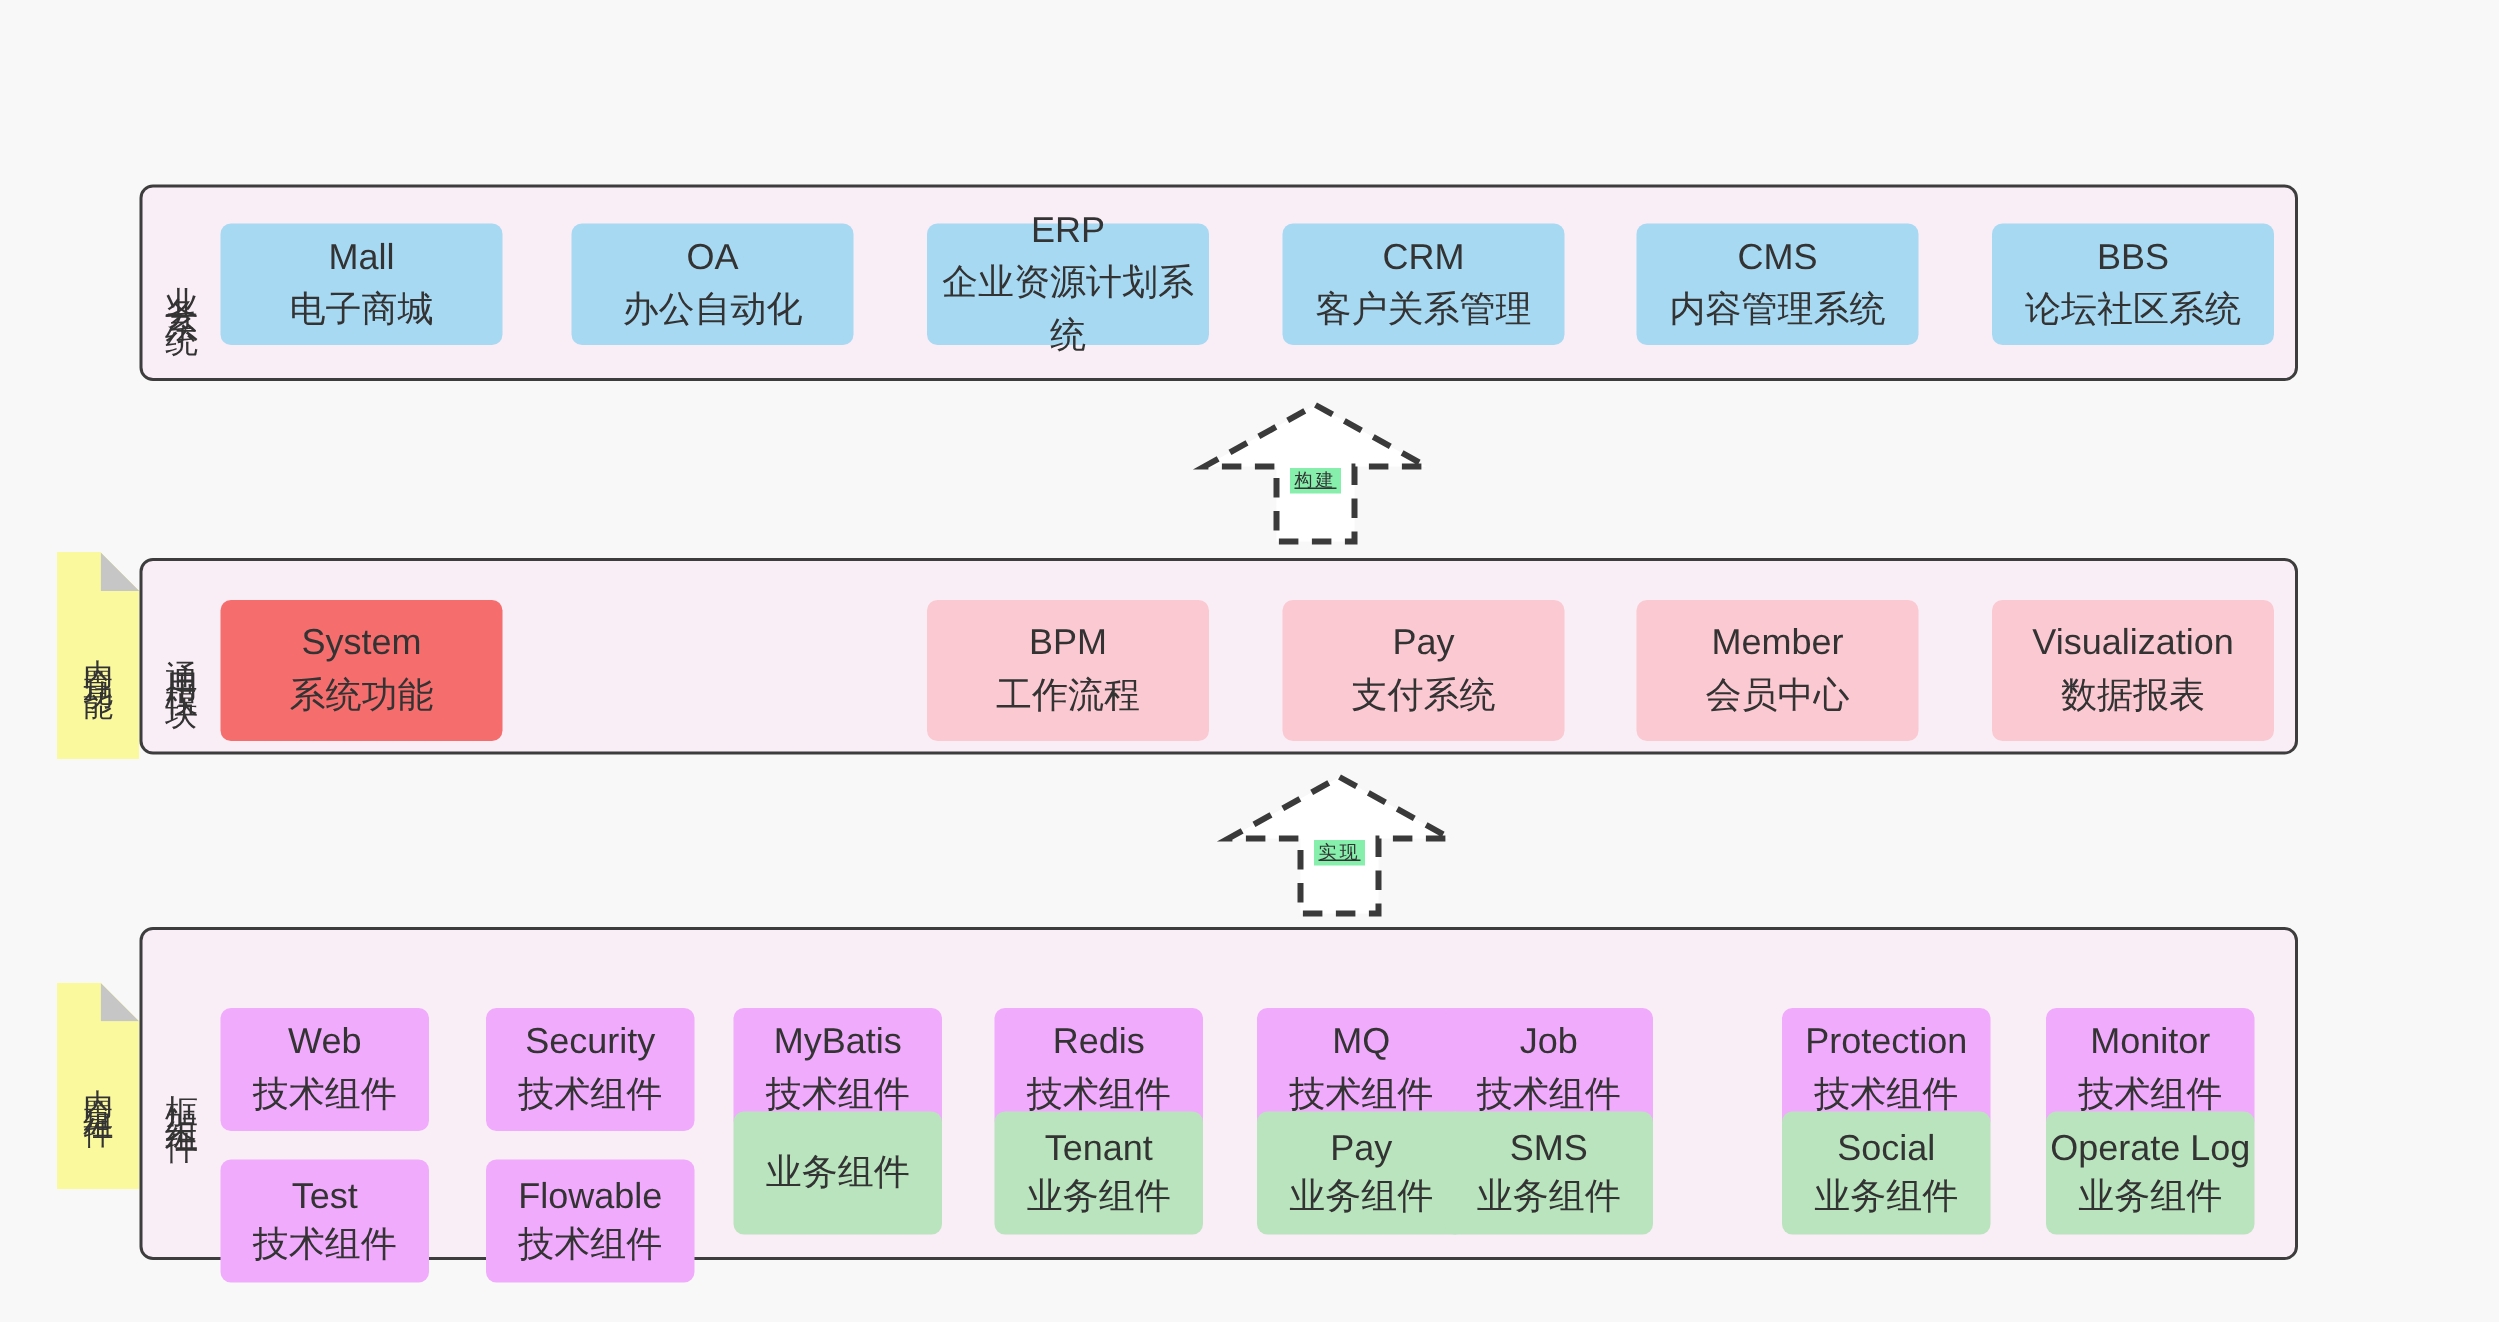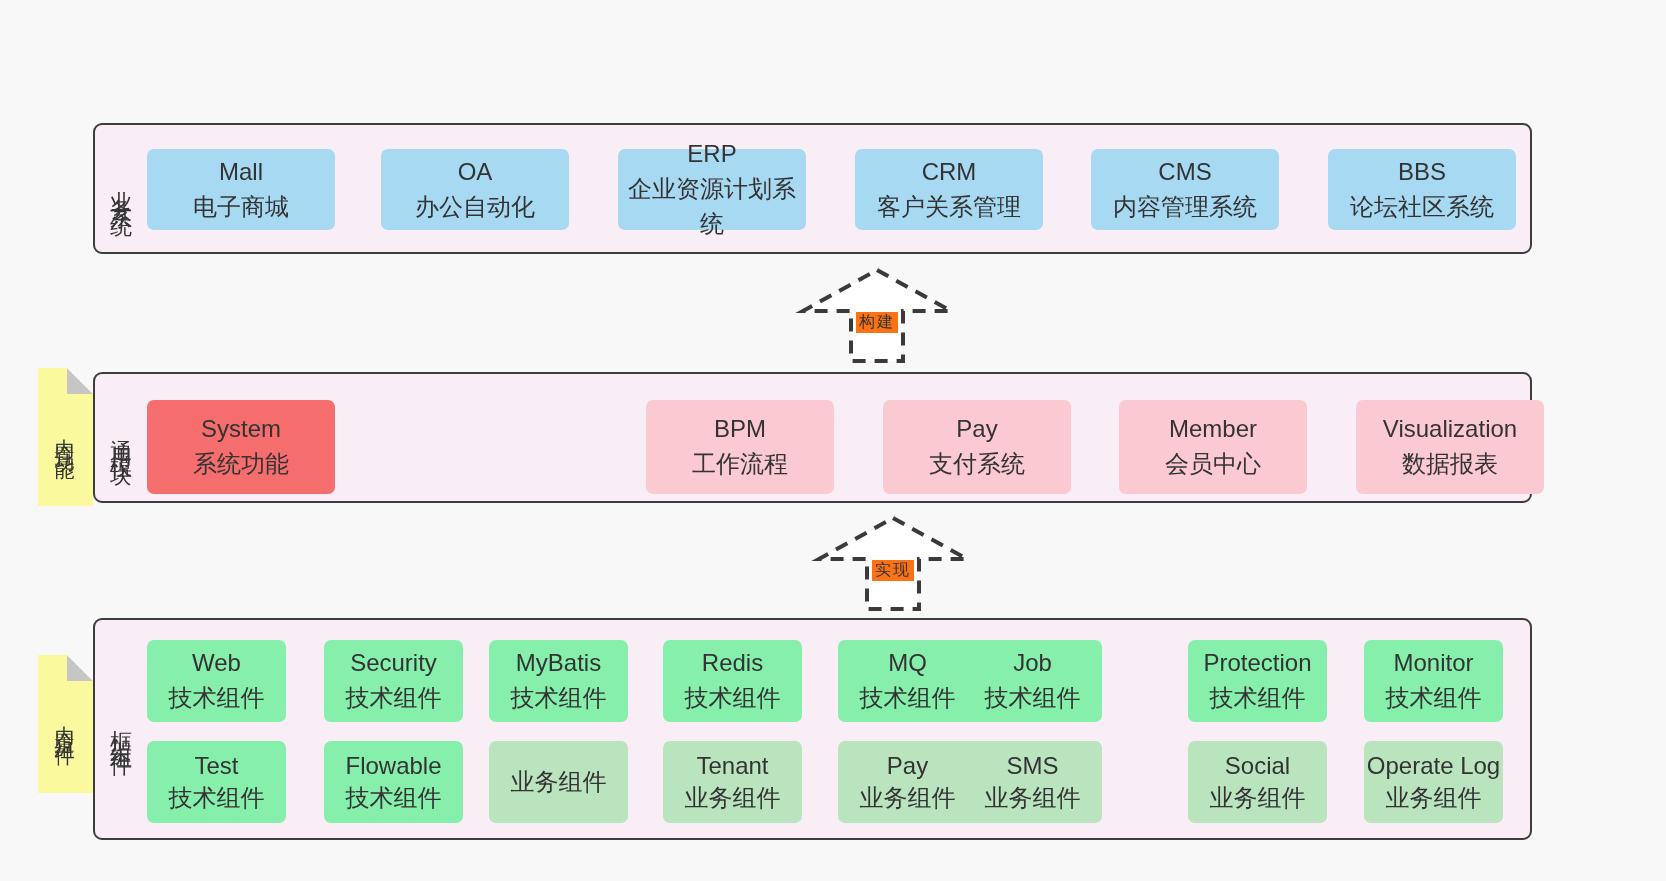--- a/index.html
+++ b/index.html
@@ -40,42 +40,43 @@
   }
   
   .row{position:absolute;inset:0;}
   .box{
     position:absolute;border-radius:7px;box-sizing:border-box;
     display:flex;flex-direction:column;align-items:center;justify-content:center;
     text-align:center;font-size:24px;line-height:1.45;color:#333;
   }
   .blue{background:#a7d9f3;}
   .red{background:#f56d6d;}
-  .pink{background:#fbc9d2;margin-left:28px;}
-  .green{background:#86efac;}
+  .pink{background:#fbc9d2;}
+  .green{background:#f0abfc;margin-top:32px;}
   .green-light{background:#b9e4bd;}
   
   .row6 .box{width:188px;}
   #panel-business .box{top:24px;height:81px;}
   #panel-common .box{top:26px;height:94px;}
   .row6 .p1{left:52px}.row6 .p2{left:286px}.row6 .p3{left:523px}
   .row6 .p4{left:760px}.row6 .p5{left:996px}.row6 .p6{left:1233px}
   
   .row8 .box{width:139px;}
   .row8 .p1{left:52px}.row8 .p2{left:229px}.row8 .p3{left:394px}.row8 .p4{left:568px}
   .row8 .p5{left:743px}.row8 .p6{left:868px}.row8 .p7{left:1093px}.row8 .p8{left:1269px}
   .row8.rowA .box{top:20px;height:82px;}
   .row8.rowB .box{top:121px;height:82px;line-height:1.35;}
   
   .arrow{position:absolute;width:170px;height:102px;z-index:1;}
   .arrow svg{display:block;}
   .arrow .alabel{
     position:absolute;left:50%;top:48px;transform:translateX(-50%);
-    background:#f97316;padding:0 3px;font-size:16px;letter-spacing:2px;color:#333;
+    background:#86efac;padding:0 3px;font-size:12px;letter-spacing:2px;color:#333;
     white-space:nowrap;
+    text-decoration:underline;
   }
   #arrow-build{left:792px;top:264px;}
   #arrow-implement{left:808px;top:512px;}
 </style>
 </head>
 <body>
 
 <div class="canvas">
 
   <div class="note" id="note-common">

